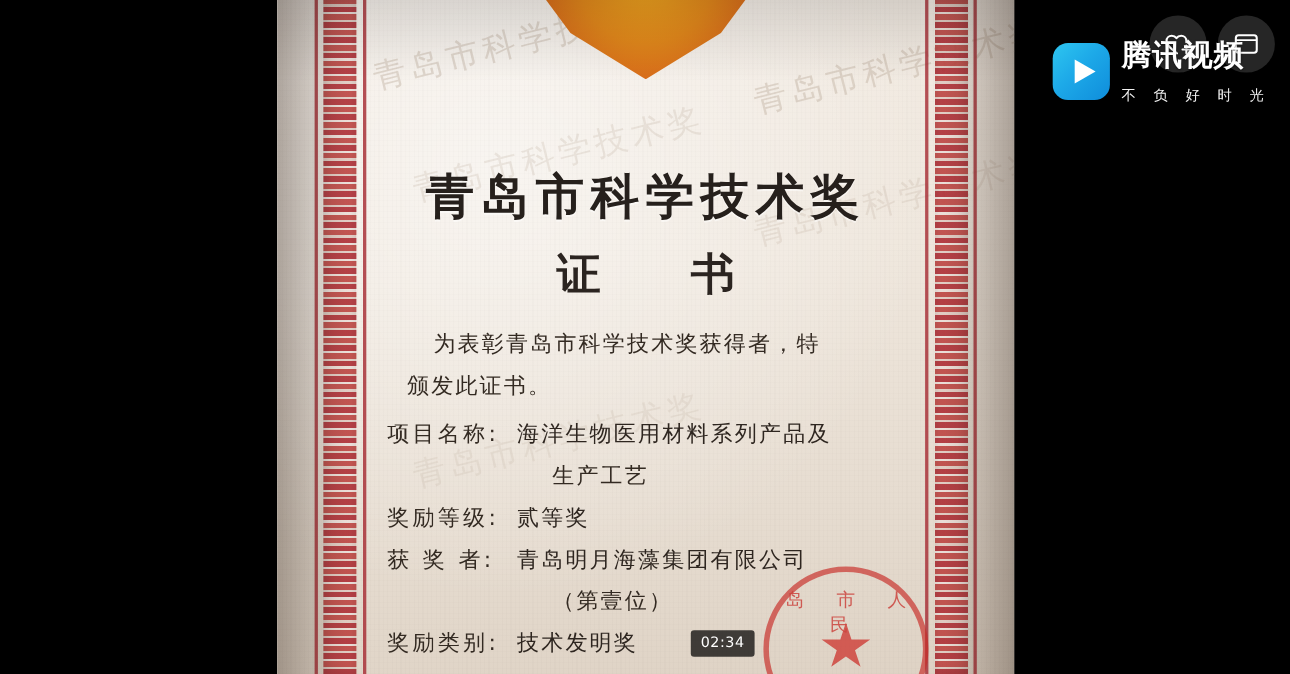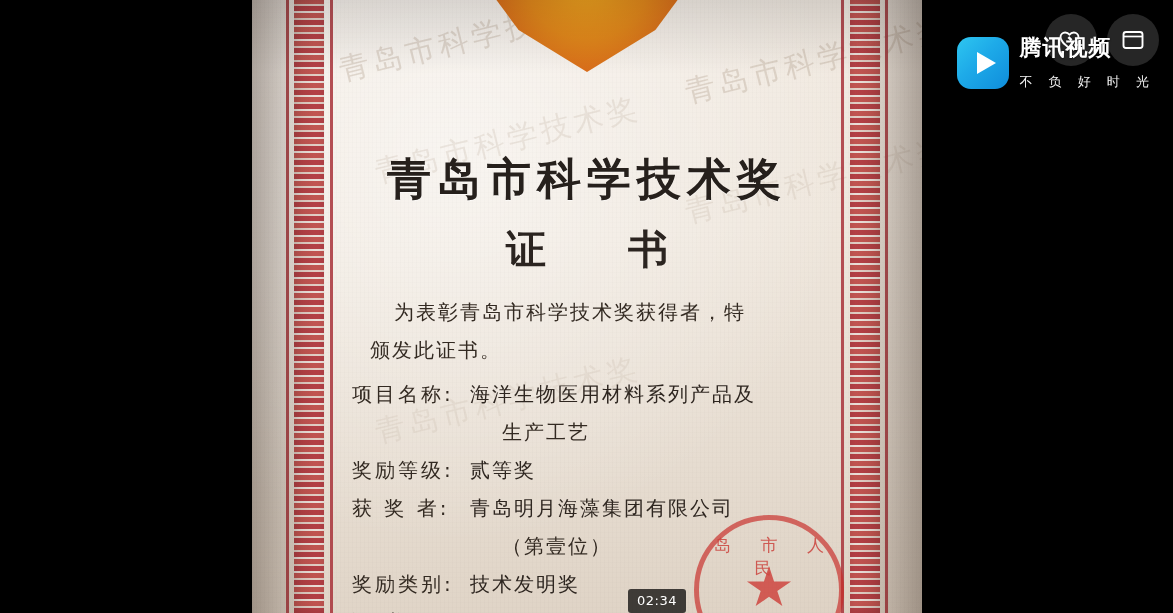--- a/index.html
+++ b/index.html
@@ -254,21 +254,21 @@
     border-left: 19px solid #fff;
     border-top: 11px solid transparent;
     border-bottom: 11px solid transparent;
   }
   .tv-logo .brand {
     color: #ffffff;
     line-height: 1.1;
   }
   .tv-logo .brand-main {
     font-family: "DejaVu Sans", sans-serif;
-    font-size: 22px;
+    font-size: 27px;
     font-weight: bold;
     letter-spacing: 1px;
     text-shadow: 0 1px 2px rgba(0,0,0,.5);
   }
   .tv-logo .brand-sub {
     font-family: "DejaVu Sans", sans-serif;
     font-size: 13px;
     letter-spacing: 6px;
     margin-top: 15px;
     opacity: .95;
@@ -286,21 +286,21 @@
     justify-content: center;
   }
   .fab.like { right: 76px; top: 14px; }
   .fab.window { right: 14px; top: 14px; }
   .fab svg { display: block; }
 
   
   .timestamp {
     position: absolute;
     left: 628px;
-    bottom: 0;
+    bottom: 16px;
     background: rgba(0, 0, 0, 0.72);
     color: #fff;
     font-family: "DejaVu Sans", sans-serif;
     font-size: 13px;
     padding: 4px 9px 5px;
     border-radius: 3px;
     letter-spacing: .5px;
   }
 </style>
 </head>

